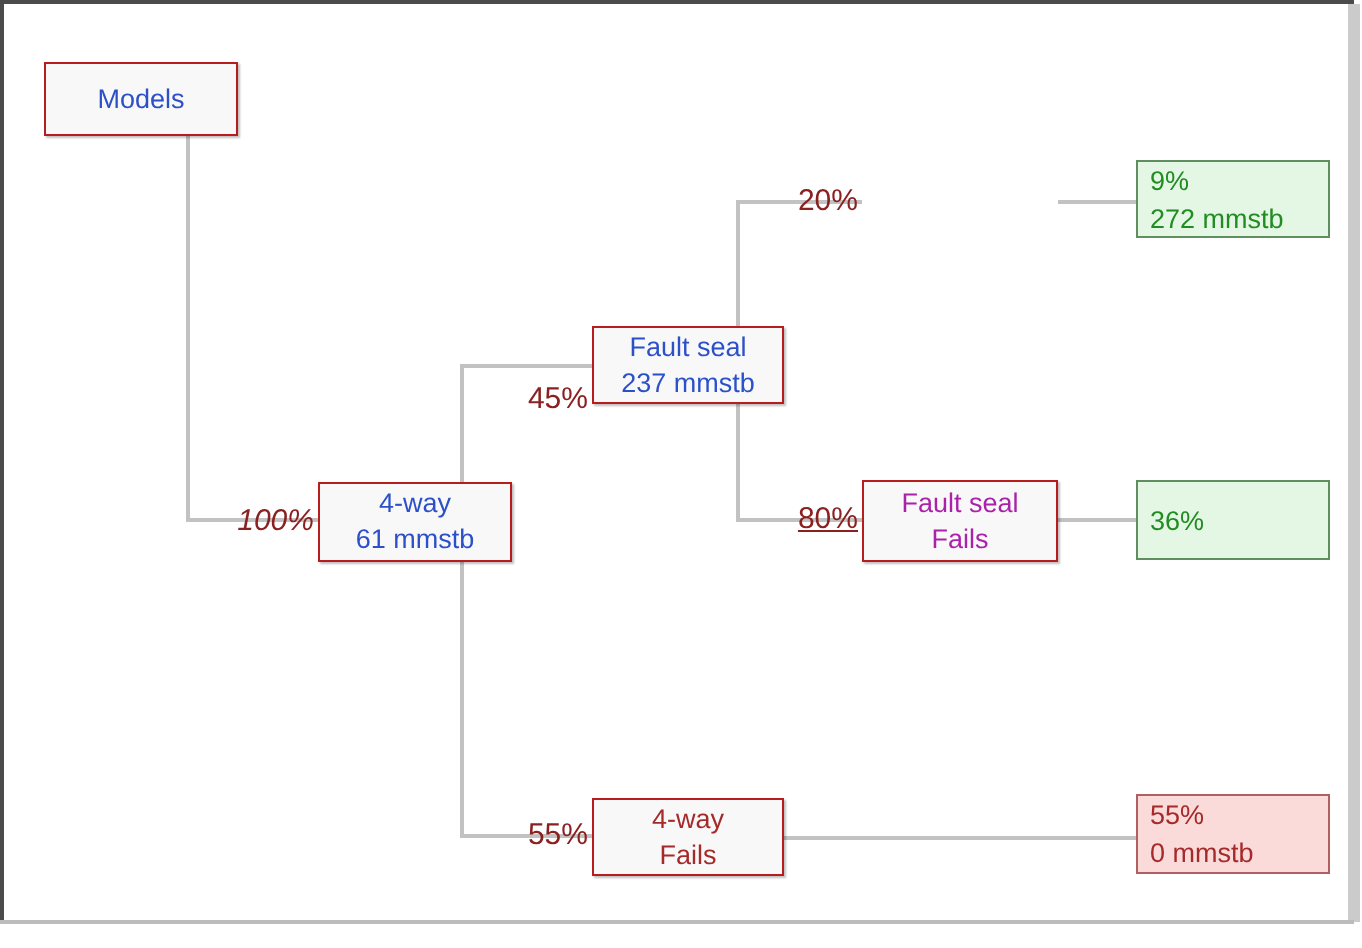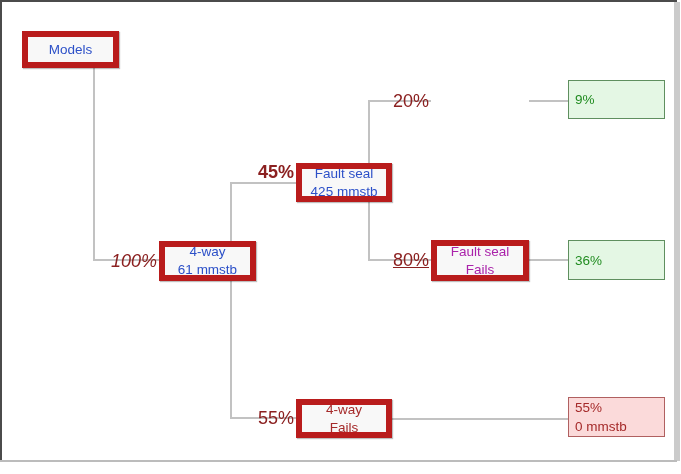--- a/index.html
+++ b/index.html
@@ -15,38 +15,38 @@
   .frame.top{left:0;top:0;width:677px;height:2px;background:#4b4b4b;}
   .frame.left{left:0;top:0;width:2px;height:462px;background:#4b4b4b;}
   .frame.bottom{left:0;top:460px;width:677px;height:2px;background:#bcbcbc;}
   .scroll-strip{position:absolute;left:674px;top:2px;width:6px;height:459px;background:#cbcbcb;}
   
   .vline,.hline{position:absolute;background:#c2c2c2;}
   
   .node{
     position:absolute;
     background:#f8f8f8;
-    border:6px solid #b91c1c;
+    border:1px solid #b91c1c;
     box-shadow:1px 1px 1px rgba(0,0,0,.25);
     display:flex;flex-direction:column;
     align-items:center;justify-content:center;
     text-align:center;
     font-size:13.5px;line-height:18px;
     box-sizing:border-box;
     cursor:default;
   }
   .t-blue{color:#2c50c8;}
   .t-green{color:#218c21;}
   .t-magenta{color:#aa22aa;}
   .t-red{color:#a52a2a;}
   
   .prob{
     position:absolute;
     color:#8b2020;
-    font-size:18px;line-height:16px;
+    font-size:15px;line-height:16px;
     text-align:right;
   }
   
   .result{
     position:absolute;
     border:1px solid;
     box-sizing:border-box;
     display:flex;flex-direction:column;justify-content:center;
     padding-left:6px;
     font-size:13.5px;line-height:19px;
@@ -72,52 +72,53 @@
   <div class="hline" style="left:368px;top:100px;width:63px;height:2px;"></div>
 
   <div class="vline" style="left:368px;top:202px;width:2px;height:59px;"></div>
   <div class="hline" style="left:368px;top:259px;width:63px;height:2px;"></div>
 
   <div class="hline" style="left:529px;top:100px;width:39px;height:2px;"></div>
   <div class="hline" style="left:529px;top:259px;width:39px;height:2px;"></div>
   <div class="hline" style="left:392px;top:418px;width:176px;height:2px;"></div>
 
   <div class="prob" style="left:107px;top:253px;width:50px;font-style:italic;">100%</div>
-  <div class="prob" style="left:244px;top:164px;width:50px;font-weight:bold;">45%</div>
+  <div class="prob" style="left:244px;top:192px;width:50px;">45%</div>
   <div class="prob" style="left:379px;top:93px;width:50px;">20%</div>
   <div class="prob" style="left:379px;top:252px;width:50px;text-decoration:underline;">80%</div>
   <div class="prob" style="left:244px;top:410px;width:50px;">55%</div>
 
   <div class="node" style="left:22px;top:31px;width:97px;height:37px;">
     <span class="t-blue">Models</span>
   </div>
 
   <div class="node" style="left:159px;top:241px;width:97px;height:40px;">
     <span class="t-blue">4-way</span>
     <span class="t-blue">61 mmstb</span>
   </div>
 
   <div class="node" style="left:296px;top:163px;width:96px;height:39px;">
     <span class="t-blue">Fault seal</span>
-    <span class="t-blue">425 mmstb</span>
+    <span class="t-blue">237 mmstb</span>
   </div>
 
 
   <div class="node" style="left:431px;top:240px;width:98px;height:41px;">
     <span class="t-magenta">Fault seal</span>
     <span class="t-magenta">Fails</span>
   </div>
 
   <div class="node" style="left:296px;top:399px;width:96px;height:39px;">
     <span class="t-red">4-way</span>
     <span class="t-red">Fails</span>
   </div>
 
   <div class="result positive" style="left:568px;top:80px;width:97px;height:39px;">
     <span>9%</span>
+    <span>272 mmstb</span>
   </div>
 
   <div class="result positive" style="left:568px;top:240px;width:97px;height:40px;gap:20px;">
     <span>36%</span>
   </div>
 
   <div class="result negative" style="left:568px;top:397px;width:97px;height:40px;">
     <span>55%</span>
     <span>0 mmstb</span>
   </div>

